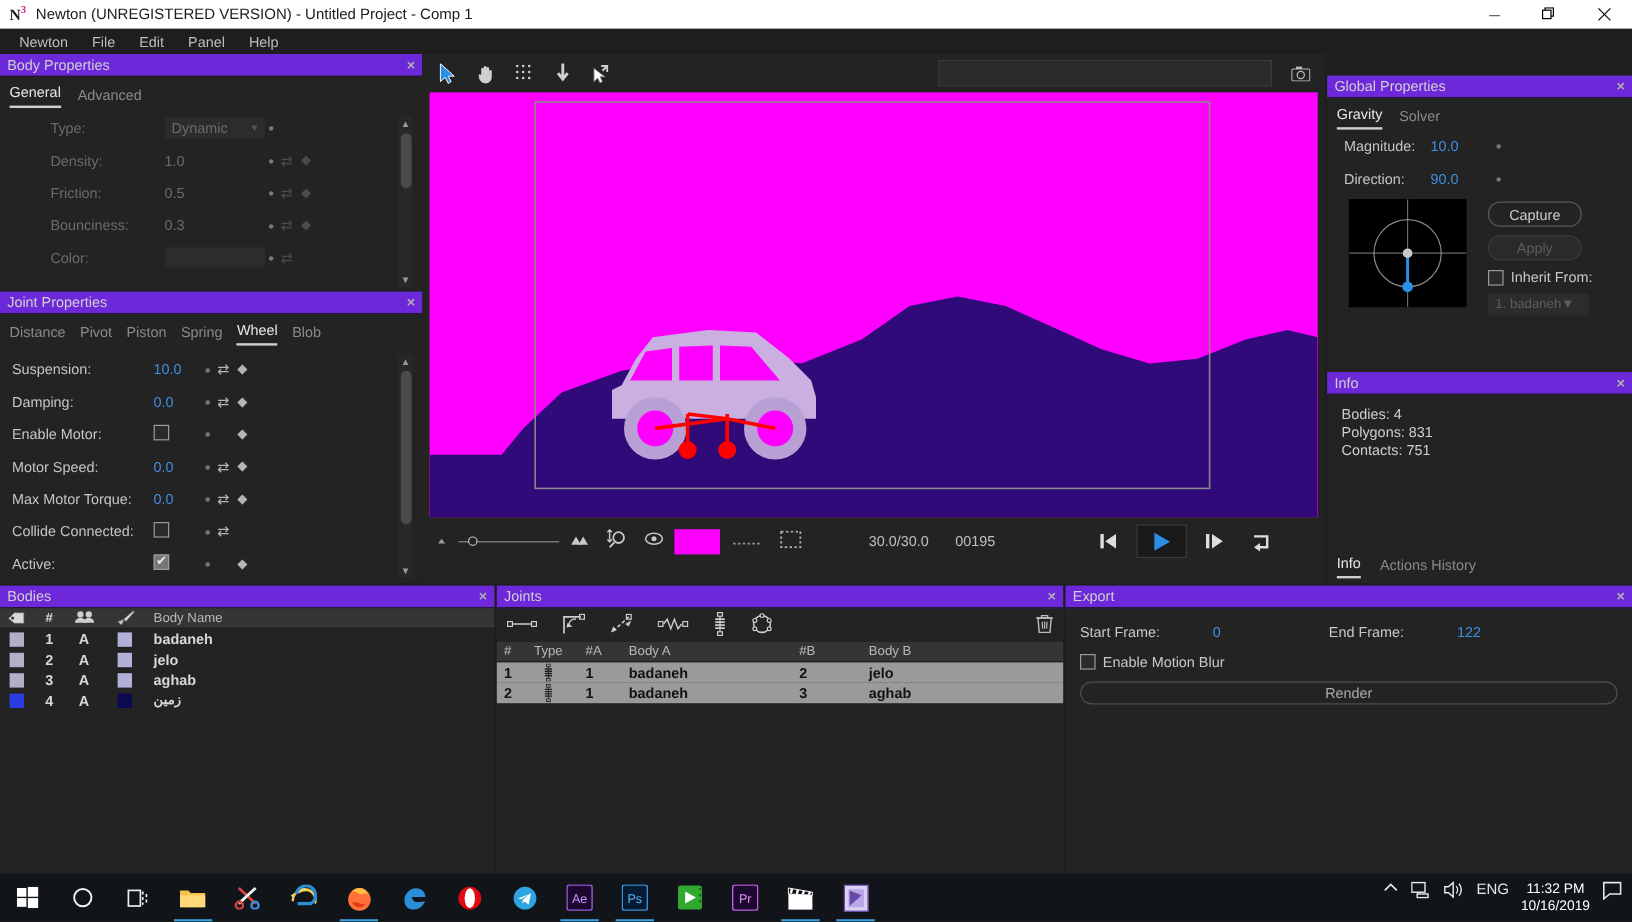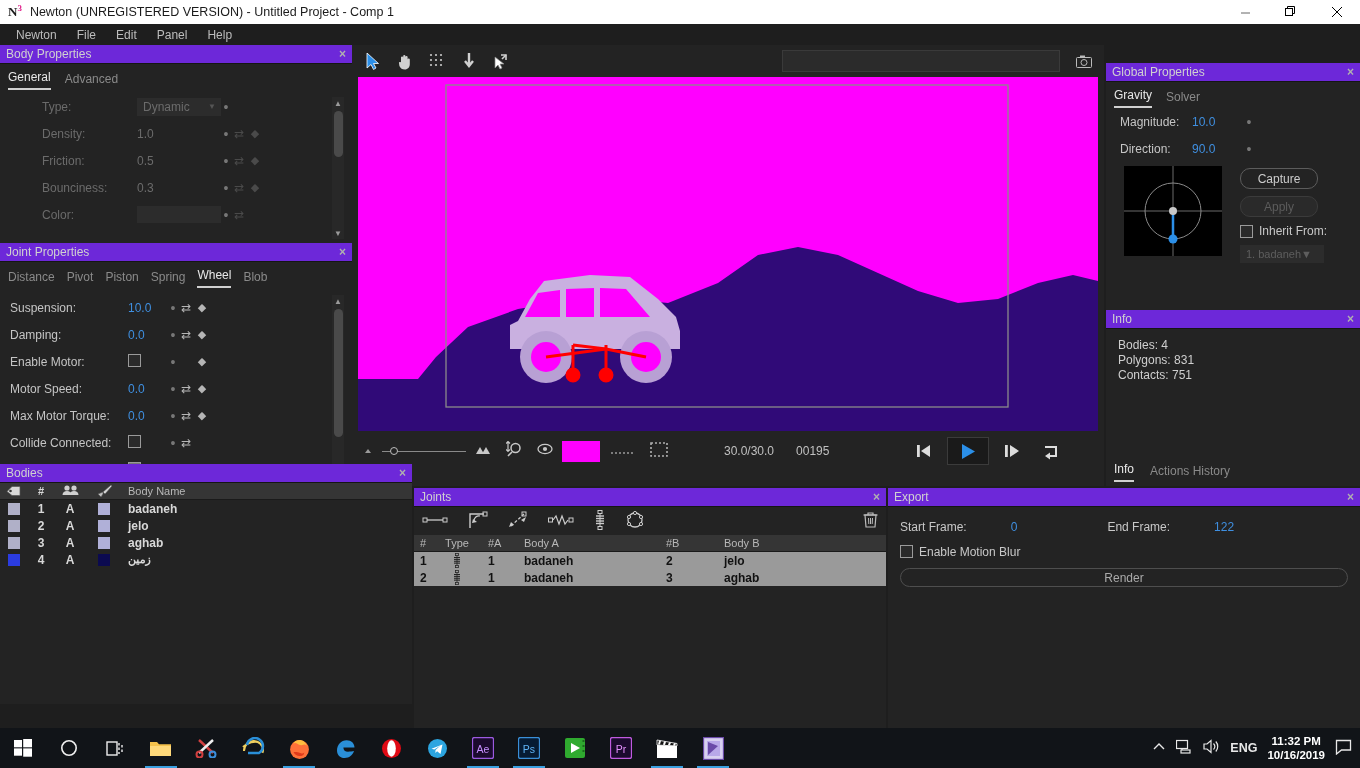--- a/index.html
+++ b/index.html
@@ -136,21 +136,21 @@
   .inherit-field {
     width: 84px; height: 18px; background: #2c2c2c; color: #5e5e5e;
     display: flex; align-items: center; padding-left: 6px; font-size: 11px; position: relative;
   }
 
   
   #infoPanel { left: 1106px; top: 310px; width: 254px; height: 176px; }
   .info-line { font-size: 12px; color: #cfcfcf; padding-left: 12px; line-height: 15px; }
 
   
-  #bodiesPanel { left: 0; top: 464px; width: 412px; height: 240px; }
+  #bodiesPanel { left: 0; top: 488px; width: 412px; height: 240px; }
   .tbl-head {
     height: 17px; background: #353535; border-bottom: 1px solid #1a1a1a;
     display: flex; align-items: center; font-size: 11px; color: #bdbdbd;
   }
   .tbl-row { height: 17px; display: flex; align-items: center; font-size: 12px; }
   .c-sw { width: 28px; display: flex; justify-content: center; }
   .c-num { width: 26px; text-align: center; font-weight: bold; color: #d8d8d8; }
   .c-a { width: 32px; text-align: center; font-weight: bold; color: #d8d8d8;}
   .c-brush { width: 36px; display: flex; justify-content: center; }
   .c-name { flex: 1; padding-left: 6px; font-weight: bold; color: #d8d8d8;}
@@ -185,21 +185,21 @@
     background: #111418; display: flex; align-items: center;
   }
   .tb-item {
     width: 46px; height: 40px; display: flex; align-items: flex-end; justify-content: center;
     position: relative; padding-bottom: 4px;
   }
   .tb-item .glyph { display: flex; align-items: center; justify-content: center; height: 32px; }
   .tb-item .underline {
     position: absolute; bottom: 0; left: 7px; width: 32px; height: 2.5px; background: #3aa0e0;
   }
-  .tray { margin-left: auto; display: flex; align-items: center; gap: 10px; padding-right: 8px; color: #e8e8e8; font-weight: bold;}
+  .tray { margin-left: auto; display: flex; gap: 10px; padding-right: 8px; color: #e8e8e8;}
   .tray-clock { text-align: center; font-size: 11.5px; line-height: 14px; color: #fff; }
 </style>
 </head>
 <body>
 
 <div class="app">
 
   <div class="titlebar">
     <span class="title-logo">
       <span>N</span><sup>3</sup>

